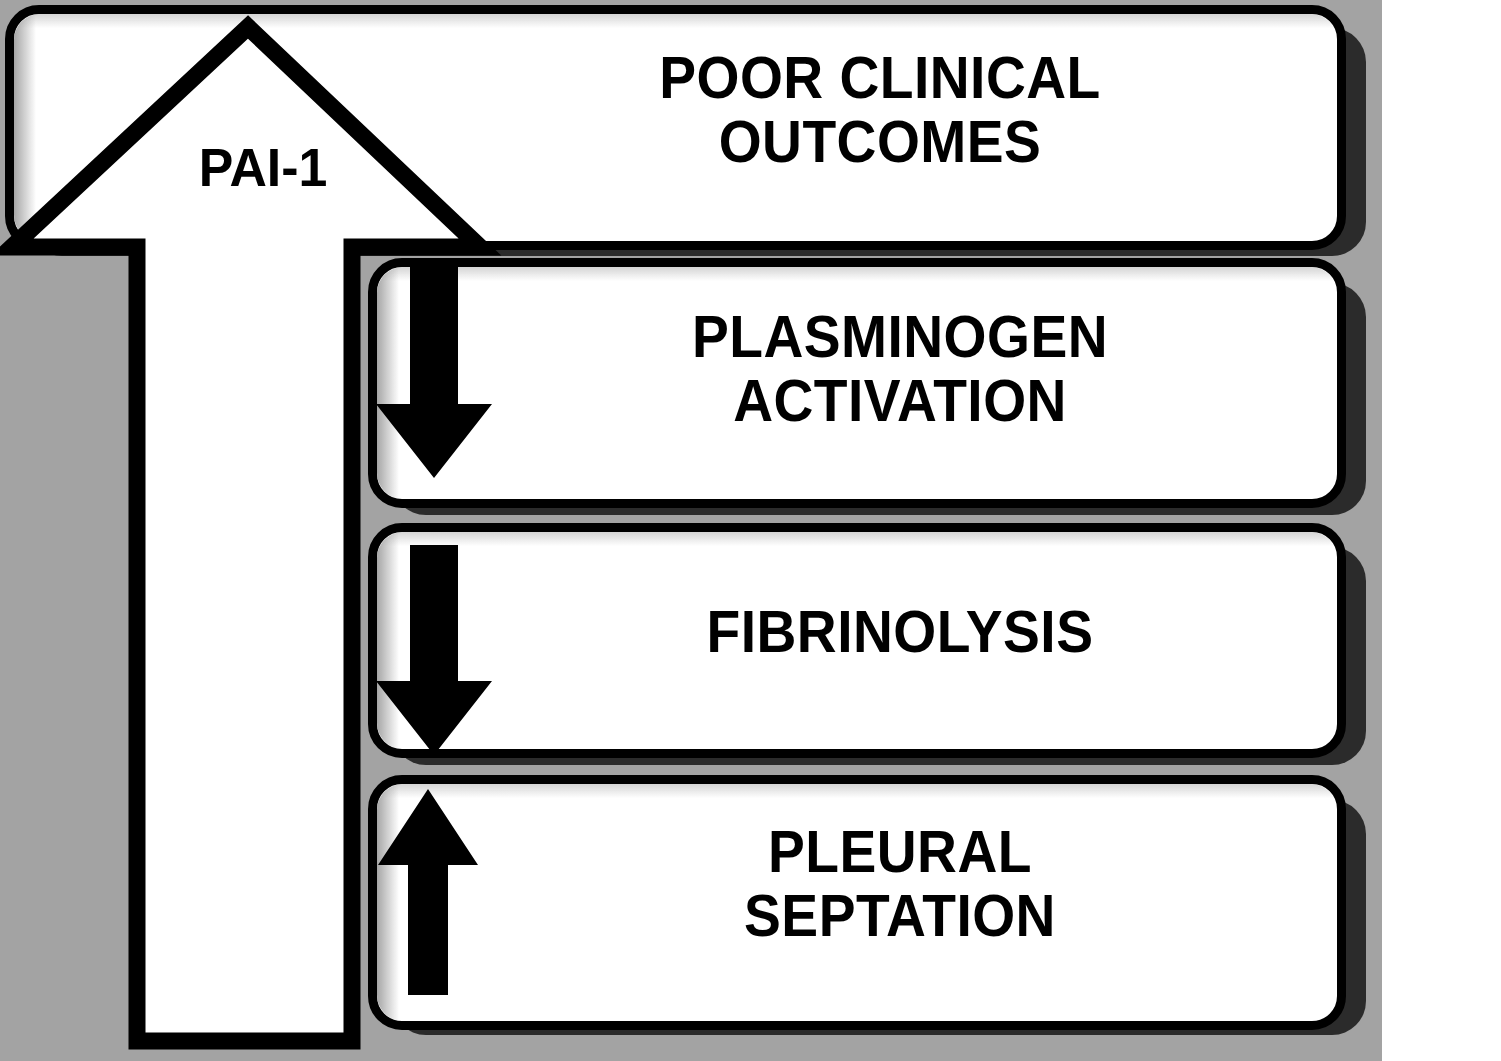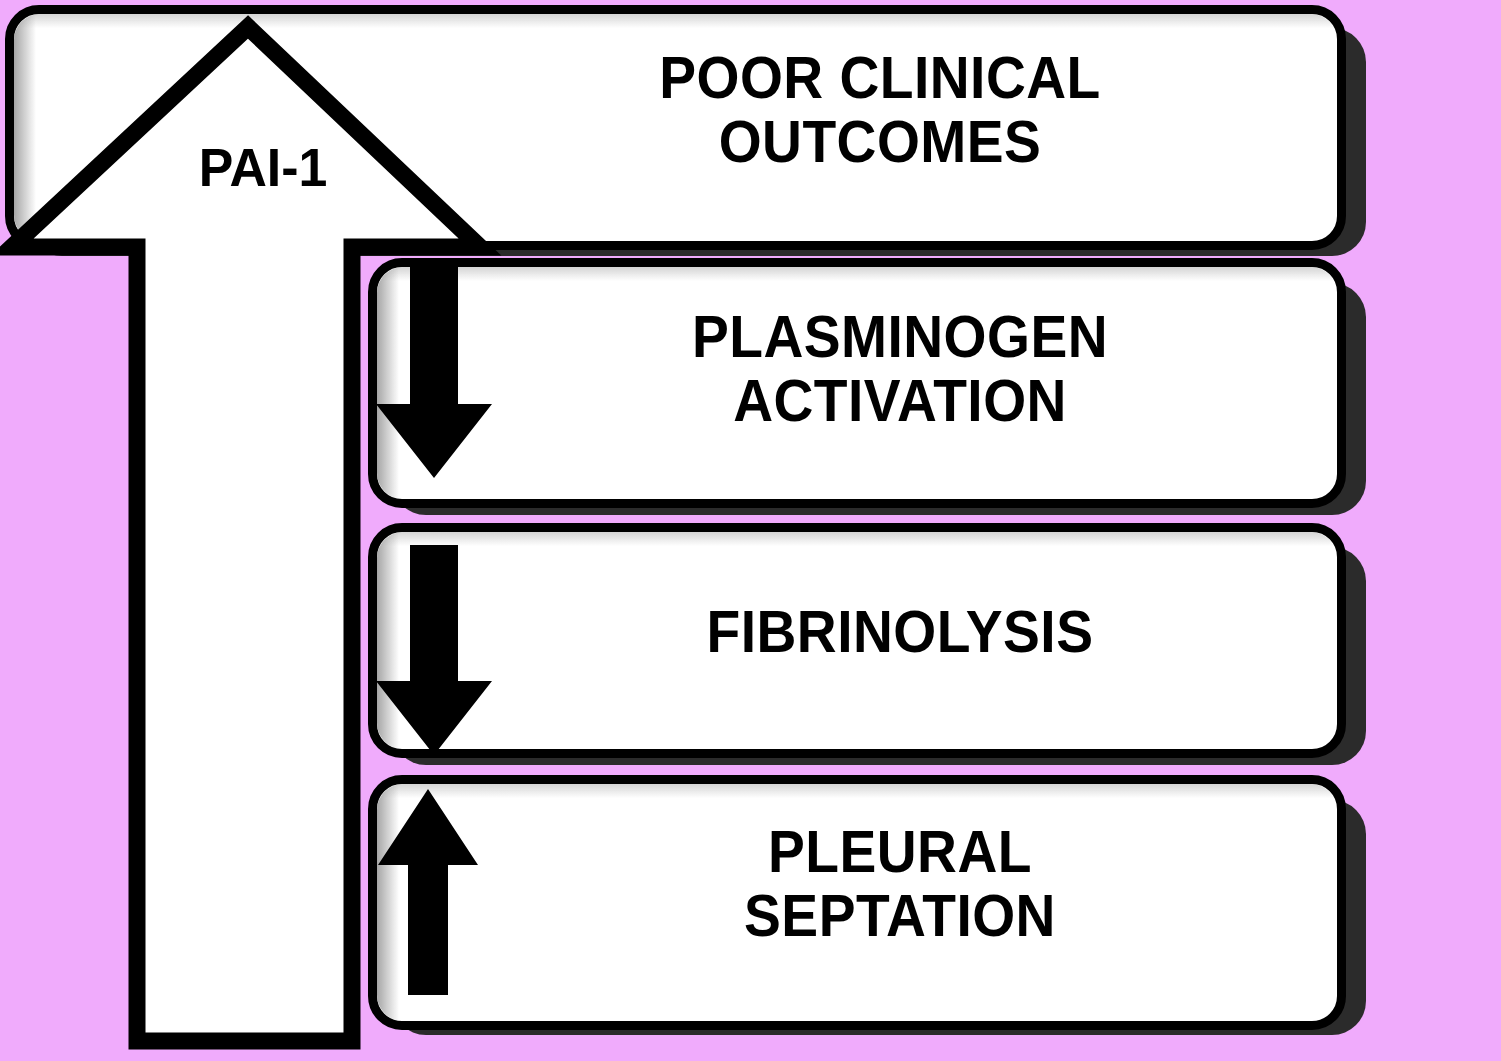--- a/index.html
+++ b/index.html
@@ -3,23 +3,23 @@
 <meta charset="utf-8">
 <title>PAI-1 Pleural Pathway Diagram</title>
 <style>
   html, body {
     margin: 0;
     padding: 0;
     background: #ffffff;
   }
   #stage {
     position: relative;
-    width: 1501px;
+    width: 1382px;
     height: 1061px;
-    background: #f0abfc;
+    background: #a3a3a3;
     overflow: hidden;
     font-family: "Liberation Sans", sans-serif;
   }
 
   
   .node-box {
     position: absolute;
     box-sizing: border-box;
     background: #ffffff;
     border: 9px solid #000000;

